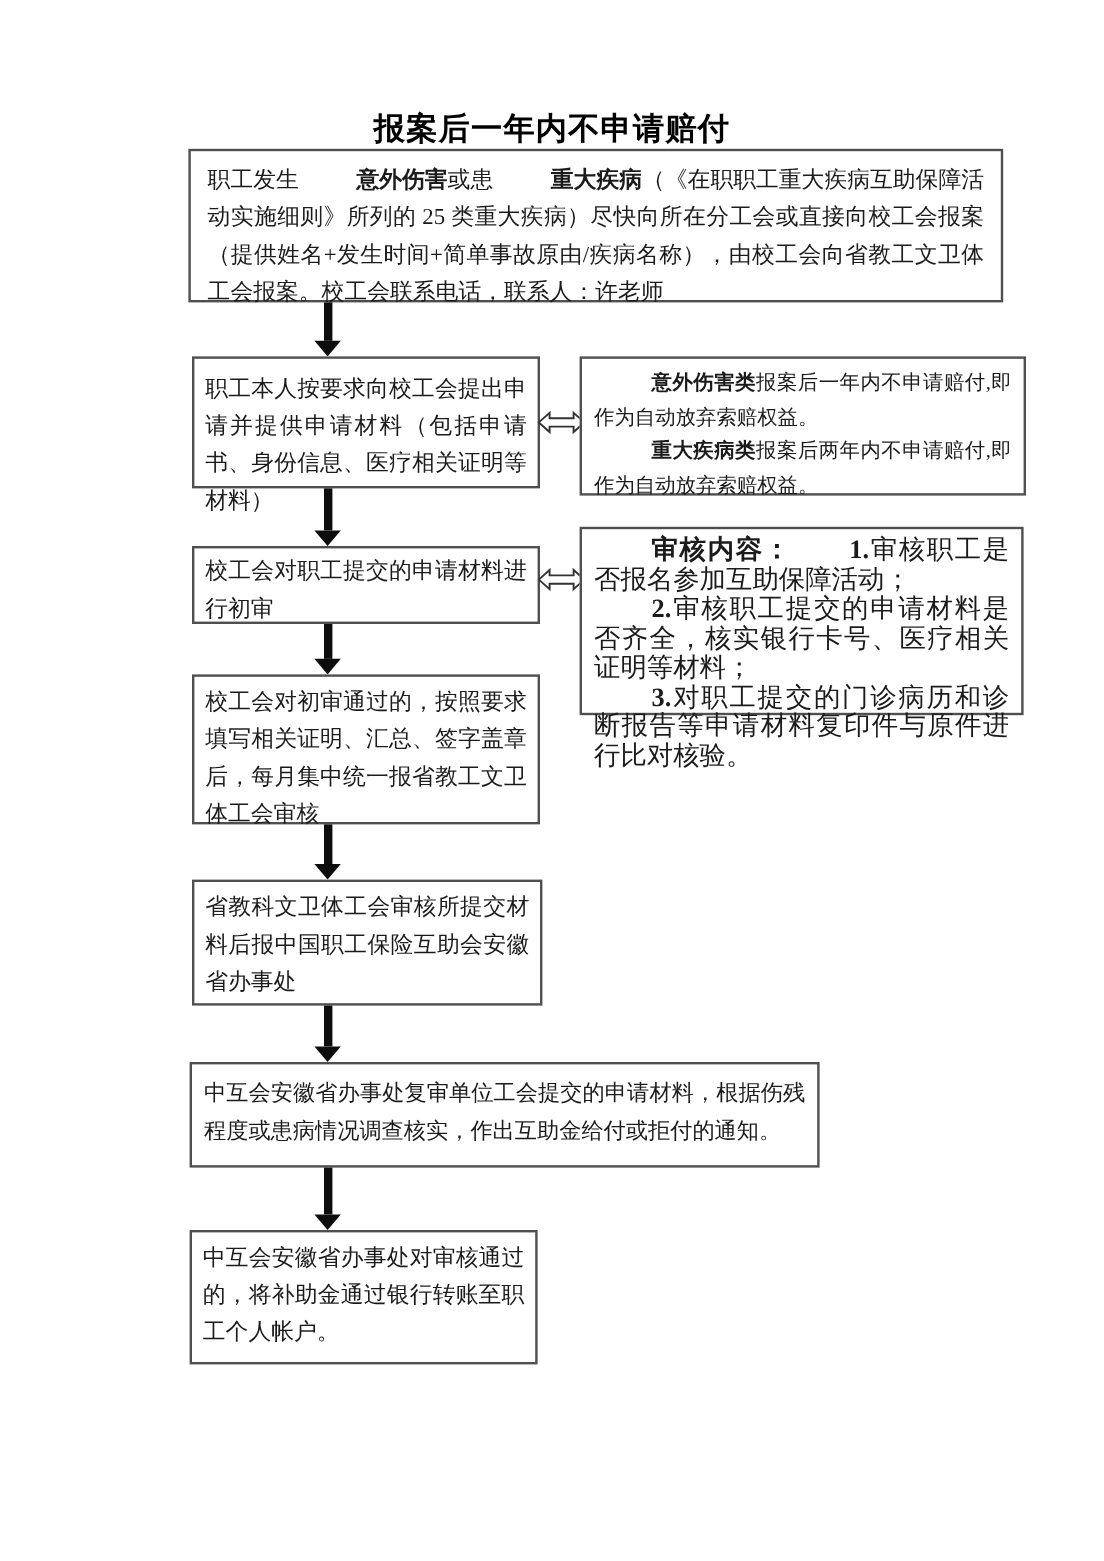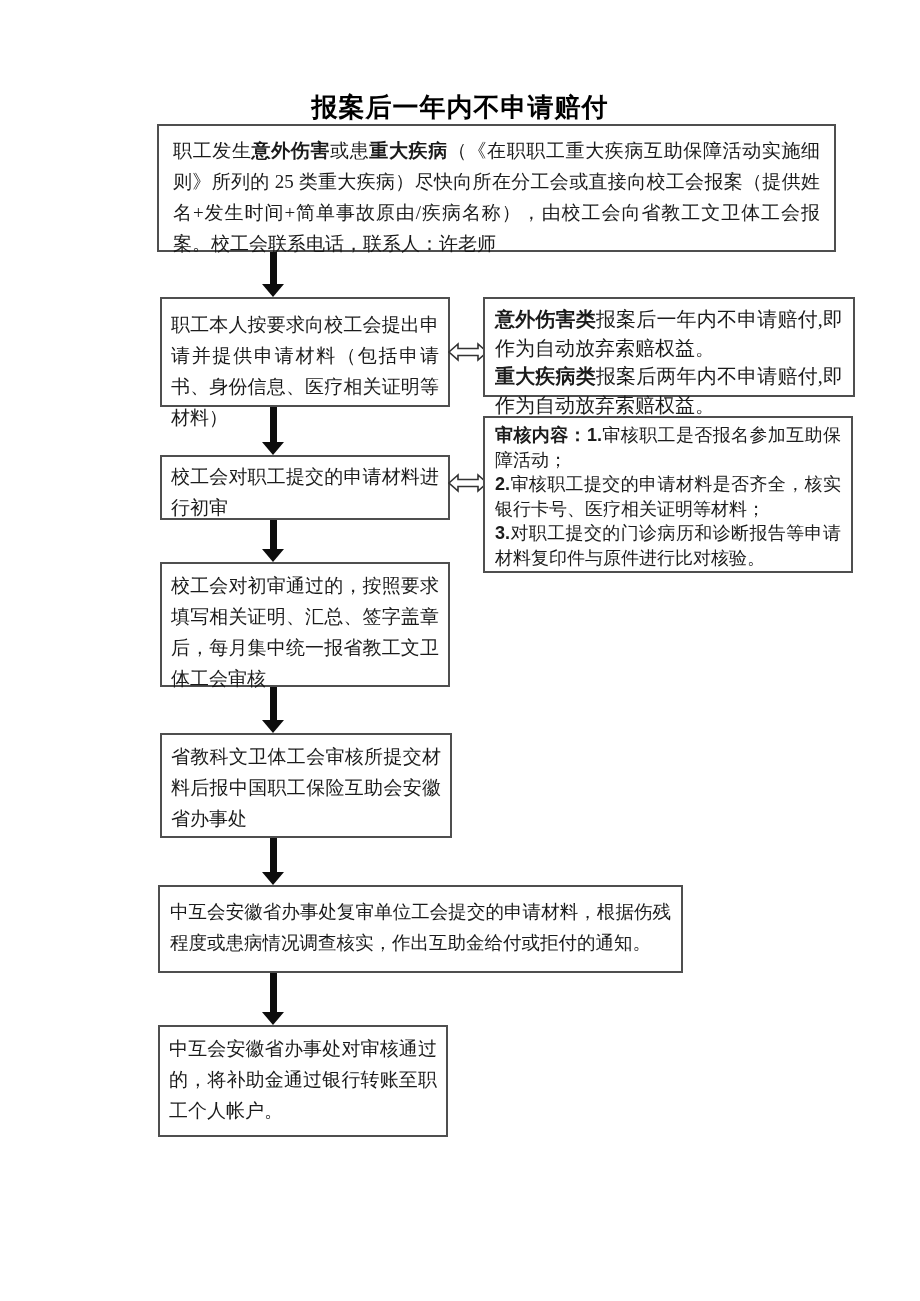--- a/index.html
+++ b/index.html
@@ -17,34 +17,35 @@
     font-family:"Liberation Sans","DejaVu Sans",sans-serif;
     font-weight:bold;font-size:26px;letter-spacing:1px;color:#000;
   }
   .box{
     position:absolute;box-sizing:border-box;
     background:#fff;border:2px solid #4f4f4f;
     font-size:19px;line-height:31px;
     text-align:justify;
   }
   .b{
-    font-family:Liberation Sans, sans-serif;
+    font-family:Liberation Serif, serif;
     font-weight:bold;
+    margin-left:48px;
   }
   
   #b1{left:157px;top:124px;width:679px;height:128px;padding:9px 14px;}
   #b2{left:160px;top:297px;width:290px;height:110px;padding:10px 9px;}
   #b3{left:160px;top:455px;width:290px;height:65px;padding:4px 9px;}
   #b4{left:160px;top:562px;width:290px;height:125px;padding:6px 9px;}
   #b5{left:160px;top:733px;width:292px;height:105px;padding:6px 9px;}
   #b6{left:158px;top:885px;width:525px;height:88px;padding:10px 10px;font-size:18.5px;}
   #b7{left:158px;top:1025px;width:290px;height:112px;padding:6px 9px;}
   
-  #rb1{left:483px;top:297px;width:372px;height:100px;padding:6px 10px;font-size:20px;line-height:28.5px;}
-  #rb2{left:483px;top:416px;width:370px;height:157px;padding:5px 10px;font-size:18px;line-height:24.5px;}
+  #rb1{left:483px;top:297px;width:372px;height:116px;padding:6px 10px;font-size:17px;line-height:28.5px;}
+  #rb2{left:483px;top:439px;width:370px;height:157px;padding:5px 10px;font-size:22px;line-height:24.5px;}
   
   .varrow{
     position:absolute;width:22px;
     display:flex;flex-direction:column;align-items:center;
   }
   .varrow .stem{width:7px;flex:1;background:#0d0d0d;}
   .varrow .head{
     width:0;height:0;
     border-left:11px solid transparent;
     border-right:11px solid transparent;

